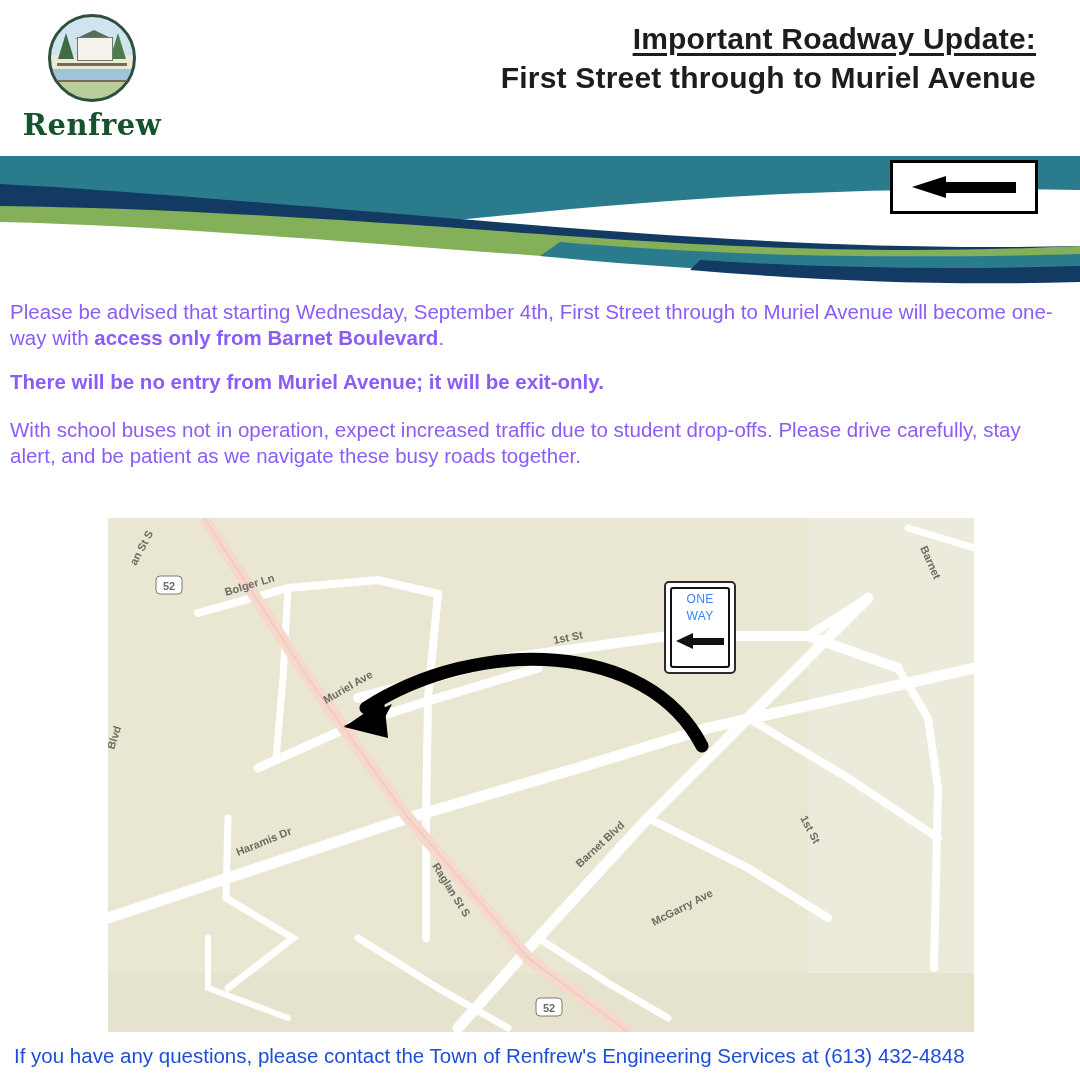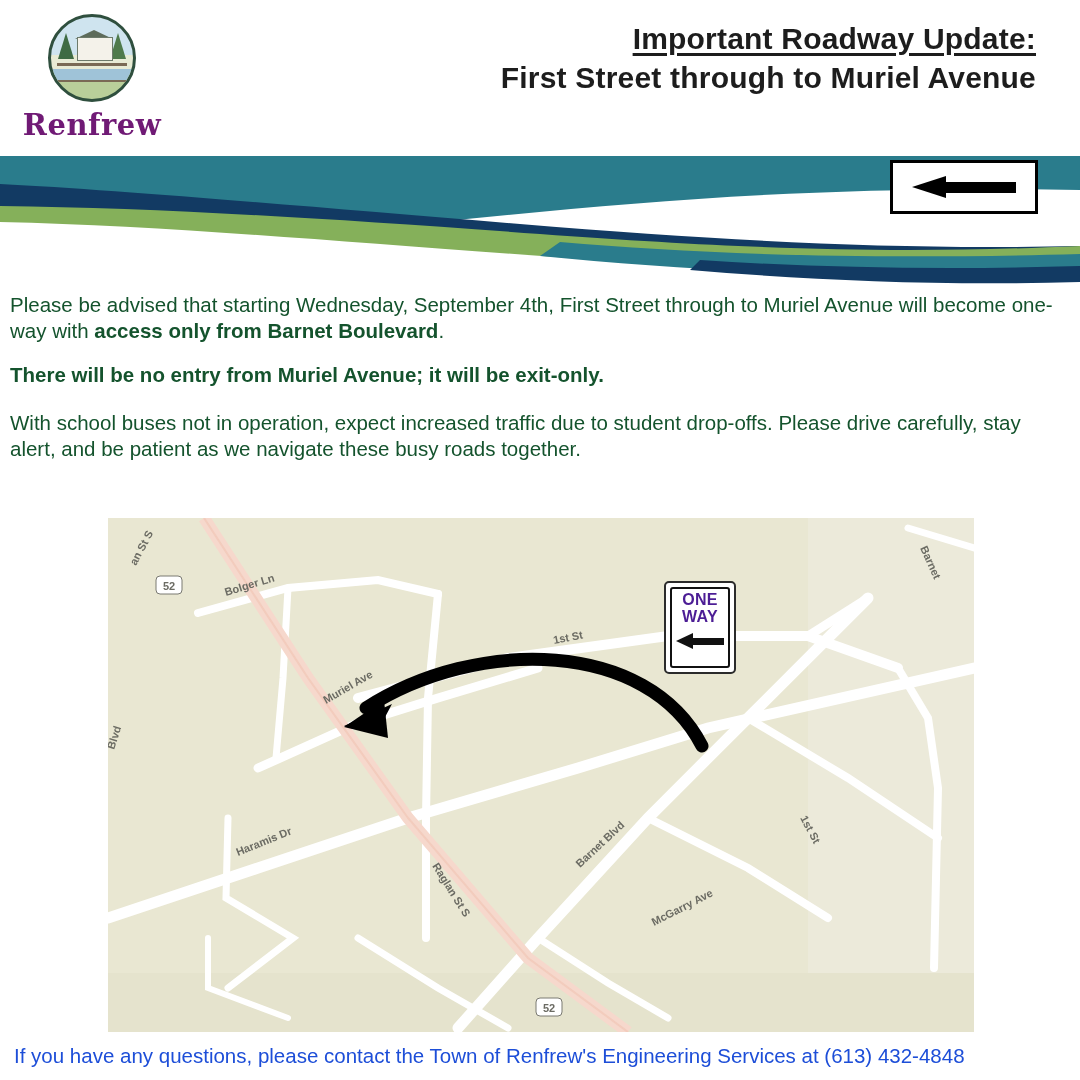--- a/index.html
+++ b/index.html
@@ -84,21 +84,21 @@
     height: 14px;
     border-top: 3px solid #7a6a55;
     border-bottom: 2px solid #7a6a55;
   }
   .logo-word {
     margin-top: 6px;
     font-family: "DejaVu Serif", serif;
     font-weight: bold;
     font-size: 29px;
     letter-spacing: 0.5px;
-    color: #701a75;
+    color: #14532d;
   }
   .header-titles {
     position: absolute;
     right: 44px;
     top: 22px;
     width: 860px;
     text-align: right;
   }
   .title-line1 {
     font-size: 30px;
@@ -162,22 +162,22 @@
   
   .content {
     position: absolute;
     top: 288px;
     left: 10px;
     width: 1060px;
   }
   .para {
     font-size: 20.5px;
     line-height: 26px;
-    color: #14532d;
-    margin: 4px 0 18px 0;
+    color: #8b5cf6;
+    margin: 11px 0 18px 0;
   }
   .para b { font-weight: bold; }
   .para.tight { margin-bottom: 22px; }
 
   
   .map-wrap {
     position: absolute;
     left: 108px;
     top: 518px;
     width: 866px;
@@ -214,25 +214,25 @@
     padding-top: 8px;
   }
   .ow-sign .ow-inner {
     position: absolute;
     left: 4px; top: 4px; right: 4px; bottom: 4px;
     border: 2px solid #111;
     border-radius: 3px;
     pointer-events: none;
   }
   .ow-sign .ow-text {
-    font-size: 16px;
-    font-weight: bold;
+    font-size: 12px;
+    font-weight: normal;
     line-height: 17px;
     letter-spacing: .3px;
-    color: #4c1d95;
+    color: #3b82f6;
     text-align: center;
     z-index: 2;
   }
   .ow-sign .ow-arrow {
     position: relative;
     margin-top: 8px;
     width: 48px;
     height: 16px;
     z-index: 2;
   }

